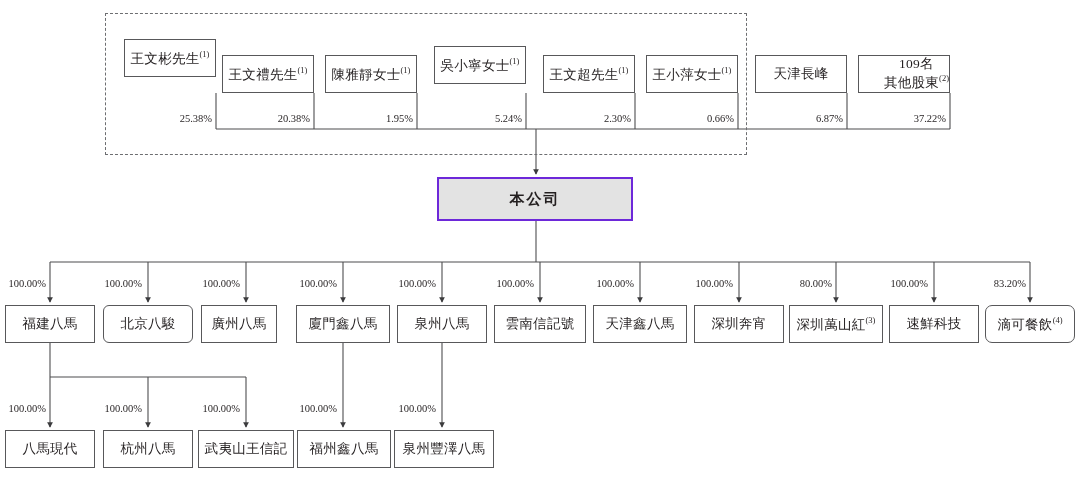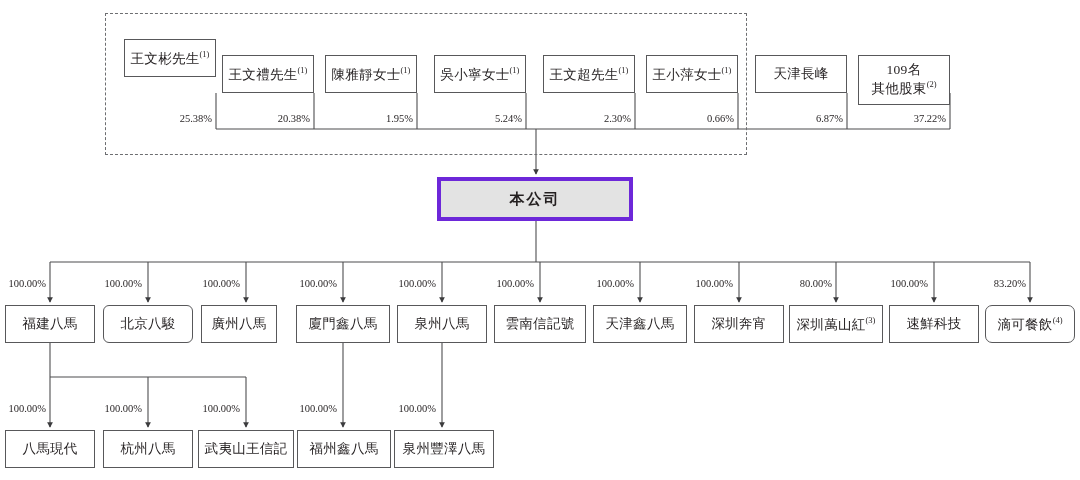--- a/index.html
+++ b/index.html
@@ -33,21 +33,21 @@
     justify-content: center;
     text-align: center;
     color: #231f20;
     font-size: 13.5px;
     line-height: 1.25;
     letter-spacing: 0.3px;
     z-index: 2;
   }
   .node.company {
     background: #e3e3e3;
-    border: 4px solid #6d28d9;
+    border: 2px solid #6d28d9;
     font-weight: bold;
     font-size: 15px;
     letter-spacing: 2px;
   }
   .node .sup {
     font-size: 8.5px;
     vertical-align: super;
     letter-spacing: 0;
   }
   .node .l2 {
@@ -128,33 +128,33 @@
 
   <div class="node" style="left:124px; top:39px; width:92px; height:38px;">
     <span><span>王文彬先生</span><span class="sup">(1)</span></span>
   </div>
   <div class="node" style="left:222px; top:55px; width:92px; height:38px;">
     <span><span>王文禮先生</span><span class="sup">(1)</span></span>
   </div>
   <div class="node" style="left:325px; top:55px; width:92px; height:38px;">
     <span><span>陳雅靜女士</span><span class="sup">(1)</span></span>
   </div>
-  <div class="node" style="left:434px; top:55px; width:92px; height:38px;">
+  <div class="node" style="left:434px; top:46px; width:92px; height:38px;">
     <span><span>吳小寧女士</span><span class="sup">(1)</span></span>
   </div>
   <div class="node" style="left:543px; top:55px; width:92px; height:38px;">
     <span><span>王文超先生</span><span class="sup">(1)</span></span>
   </div>
   <div class="node" style="left:646px; top:55px; width:92px; height:38px;">
     <span><span>王小萍女士</span><span class="sup">(1)</span></span>
   </div>
   <div class="node" style="left:755px; top:55px; width:92px; height:38px;">
     <span>天津長峰</span>
   </div>
-  <div class="node" style="left:858px; top:55px; width:92px; height:50px;">
+  <div class="node" style="left:858px; top:55px; width:92px; height:38px;justify-content:flex-end;">
     <span>
       <span class="l2">109名</span>
       <span class="l2"><span>其他股東</span><span class="sup">(2)</span></span>
     </span>
   </div>
 
   <div class="pct" style="left:124px; top:113px; width:88px;">25.38%</div>
   <div class="pct" style="left:222px; top:113px; width:88px;">20.38%</div>
   <div class="pct" style="left:325px; top:113px; width:88px;">1.95%</div>
   <div class="pct" style="left:434px; top:113px; width:88px;">5.24%</div>

